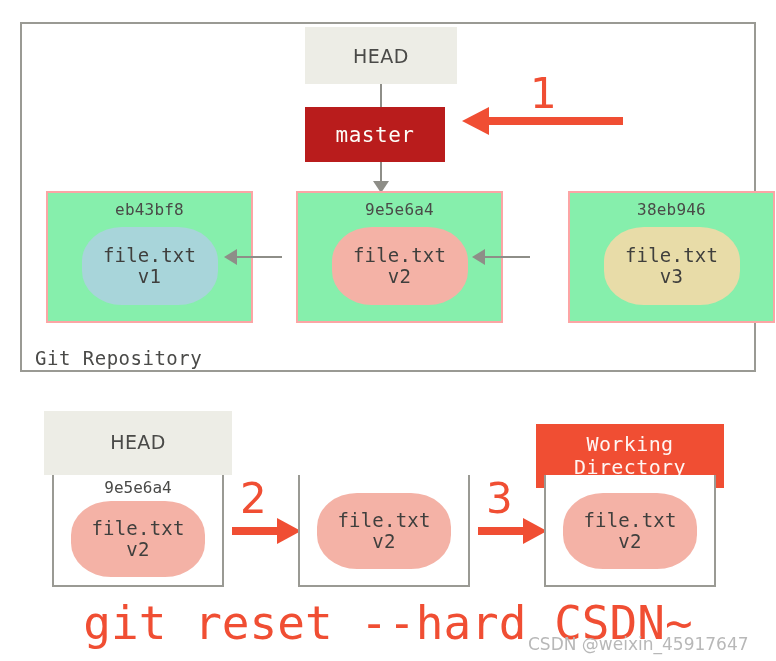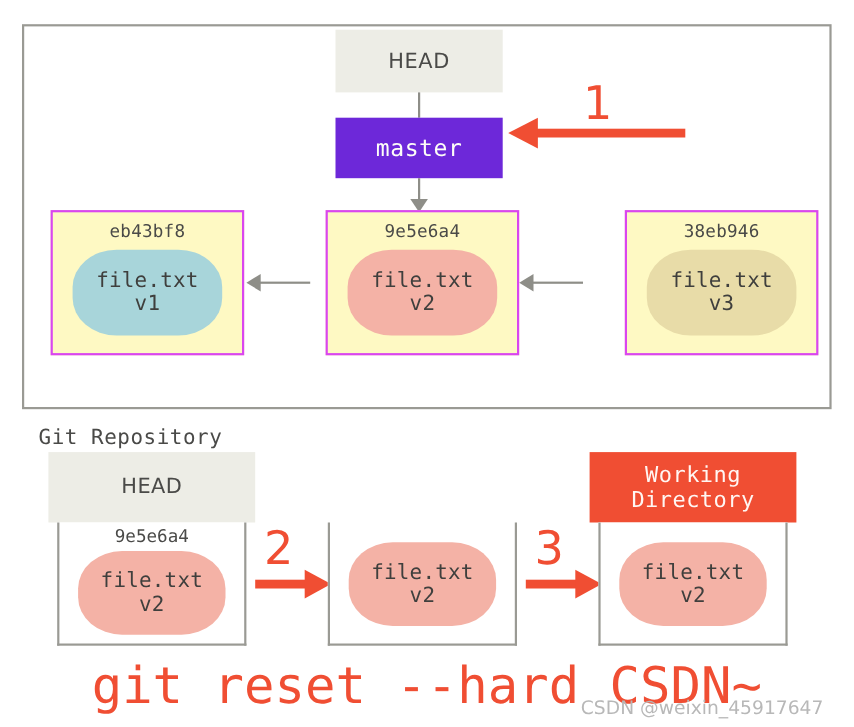--- a/index.html
+++ b/index.html
@@ -36,21 +36,20 @@
   }
   .repo-label {
     position: absolute;
     left: 35px;
     top: 347px;
     font-family: "DejaVu Sans Mono", monospace;
     font-size: 19px;
     color: #4a4a48;
     letter-spacing: 0.5px;
     white-space: nowrap;
-    margin-top: 40px;
   }
 
   
   .head-box-top {
     position: absolute;
     left: 305px;
     top: 27px;
     width: 152px;
     height: 57px;
     background: #EDEDE6;
@@ -64,23 +63,23 @@
     font-size: 19px;
     color: #4a4a48;
     letter-spacing: 0.5px;
   }
 
   
   .master-box {
     position: absolute;
     left: 305px;
     top: 107px;
-    width: 152px;
+    width: 140px;
     height: 55px;
-    background: #6d28d9;
+    background: #b91c1c;
     display: flex;
     align-items: center;
     justify-content: center;
     box-sizing: border-box;
   }
   .master-box .lbl {
     font-family: "DejaVu Sans Mono", monospace;
     font-size: 21px;
     color: #fdfdf8;
     letter-spacing: 0.5px;
@@ -110,24 +109,24 @@
     width: 0; height: 0;
     border-left: 8px solid transparent;
     border-right: 8px solid transparent;
     border-top: 12px solid #8e8e88;
   }
 
   
   .commit-box {
     position: absolute;
     top: 191px;
-    width: 176px;
+    width: 207px;
     height: 132px;
-    border: 2px solid #d946ef;
-    background: #fef9c3;
+    border: 2px solid #fca5a5;
+    background: #86efac;
     box-sizing: border-box;
   }
   .commit-box.c1 { left: 46px; }
   .commit-box.c2 { left: 296px; }
   .commit-box.c3 { left: 568px; }
 
   .commit-hash {
     position: absolute;
     top: 7px;
     left: 0;
@@ -243,20 +242,21 @@
     background: #0D8F99;
   }
   .area-header.index-area .lbl {
     font-family: "DejaVu Sans Mono", monospace;
     font-size: 20px;
     color: #f4fbfb;
   }
   .area-header.wd-area {
     left: 536px;
     background: #F04E33;
+    margin-top: 13px;
   }
   .area-header.wd-area .lbl {
     font-family: "DejaVu Sans Mono", monospace;
     font-size: 20px;
     color: #fff6f3;
   }
 
   .area-box {
     position: absolute;
     top: 475px;

